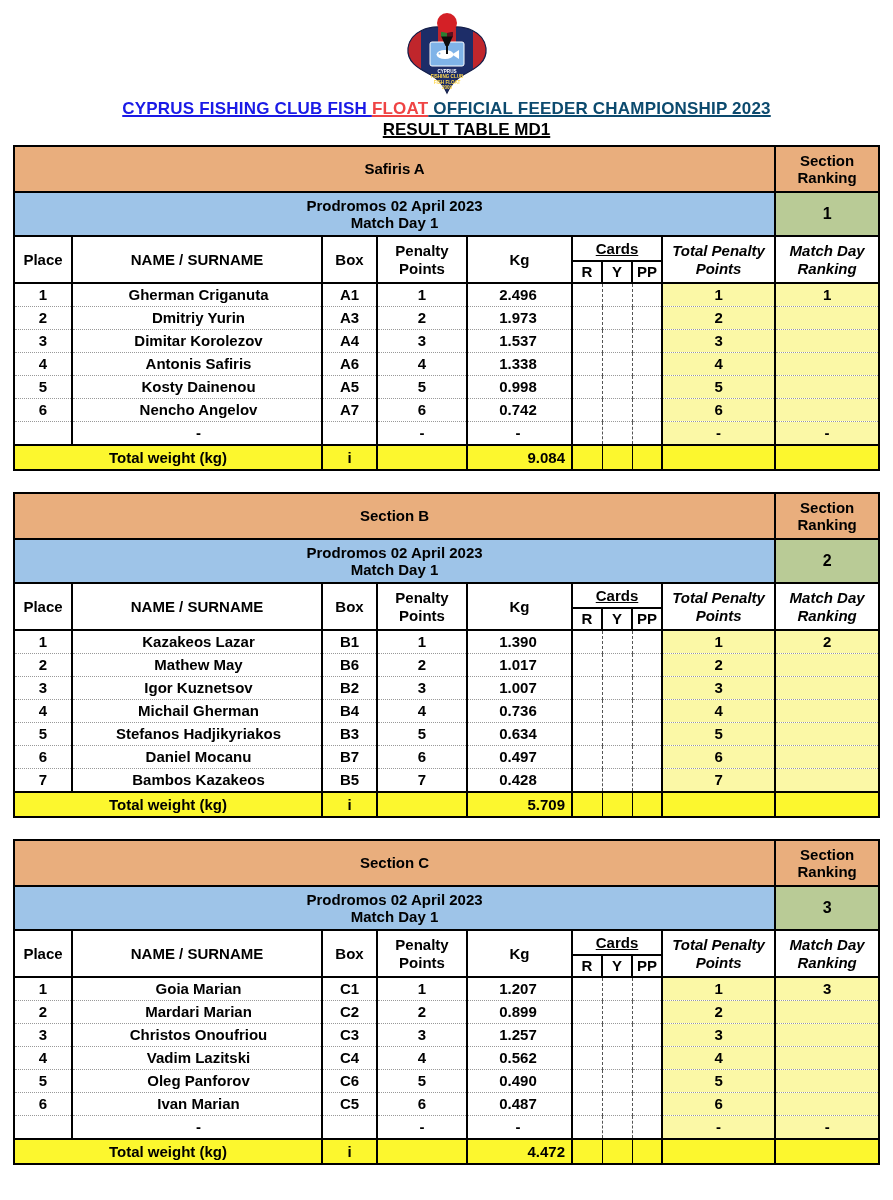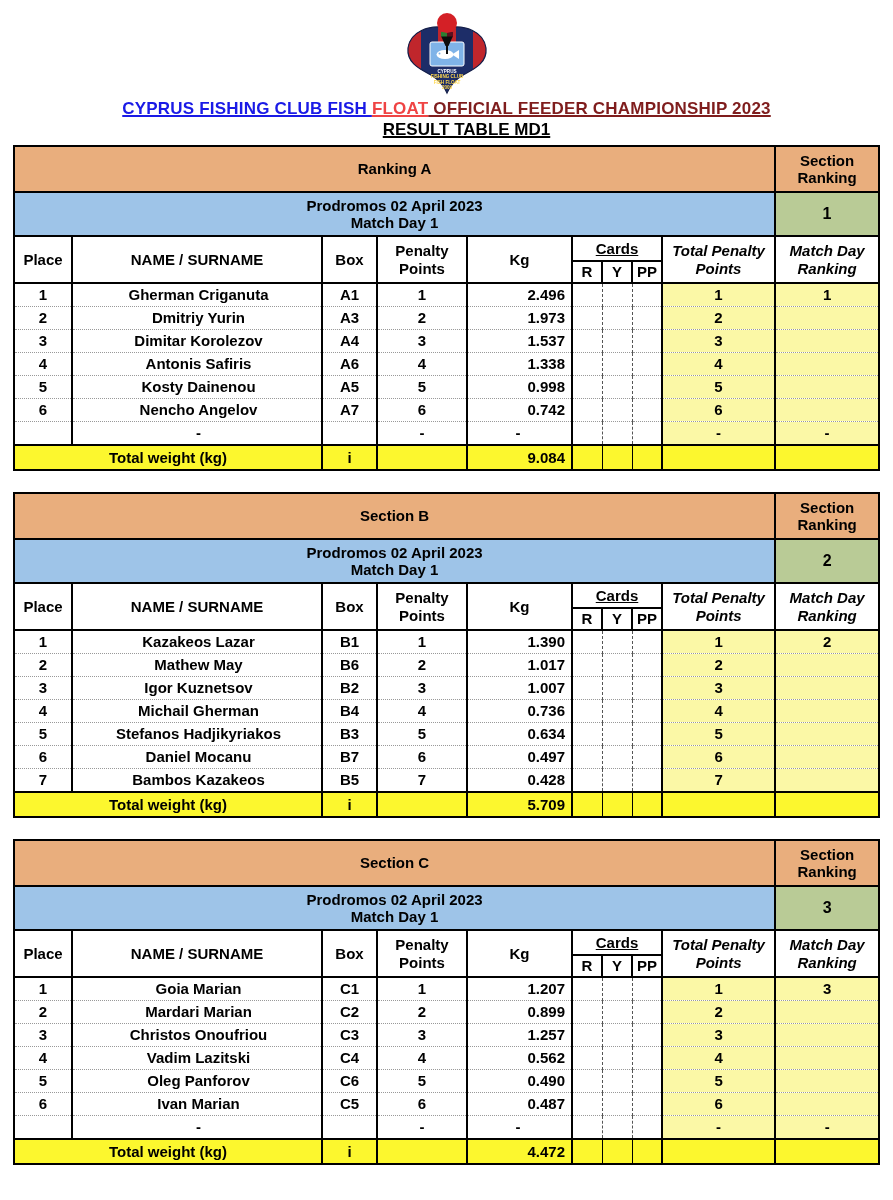--- a/index.html
+++ b/index.html
@@ -15,21 +15,21 @@
   .header{ text-align:center; padding-top:8px; }
   .logo-wrap{ height:88px; line-height:0; }
   .main-title{
     margin-top:3px;
     font-size:17px; font-weight:bold; letter-spacing:0.2px;
     white-space:pre;
   }
   .main-title span{ text-decoration:underline; text-decoration-thickness:1.5px; }
   .t-blue{ color:#1A1AE6; }
   .t-red{ color:#ef4444; }
-  .t-black{ color:#7f1d1d; }
+  .t-black{ color:#0c4a6e; }
   .sub-title{
     margin-top:1px;
     font-size:17px; font-weight:bold;
     text-decoration:underline; text-decoration-thickness:1.5px;padding-left:40px;
   }
   
   .tables{ margin:5px 0 0 13px; width:867px; }
   table.section-table{
     border-collapse:collapse; table-layout:fixed;
     width:866px; margin-bottom:21px;
@@ -54,21 +54,21 @@
     height:22px;
     border-top:1px dotted #999; border-bottom:1px dotted #999;
     border-left:2px solid #000; border-right:2px solid #000;
     background:#fff;
     white-space:nowrap;
   }
   .section-table tbody td.card-cell{
     border-left:1px dashed #555; border-right:1px dashed #555;
   }
   .section-table tbody td.name-cell{ text-align:center; padding-left:6px; }
-  .section-table tbody td.kg-cell{ text-align:right; padding-right:6px; }
+  .section-table tbody td.kg-cell{ padding-right:6px; }
   .section-table tbody td.kg-cell.center{ text-align:center; }
   .section-table tbody td.yellow-cell{ background:#FBF8A6; }
   .section-table tfoot td{
     height:23px; background:#FCF72E;
     border:2px solid #000;
   }
   .section-table tfoot td.card-cell{ border-left:1px solid #000; border-right:1px solid #000; }
   .section-table tfoot td.kg-cell{ text-align:right; padding-right:6px; }
 </style>
 </head>
@@ -125,21 +125,21 @@
       <col style="width:90px">
           <col style="width:105px">
       <col style="width:30px">
           <col style="width:30px">
           <col style="width:30px">
       <col style="width:113px">
           <col style="width:104px">
     </colgroup>
     <thead>
       <tr class="r-section">
-        <td colspan="9">Ranking A</td>
+        <td colspan="9">Safiris A</td>
         <td>Section Ranking</td>
       </tr>
       <tr class="r-date">
         <td colspan="9">
           <div>Prodromos 02 April 2023</div>
           <div>Match Day 1</div>
         </td>
         <td class="green">1</td>
       </tr>
       <tr class="r-head">

